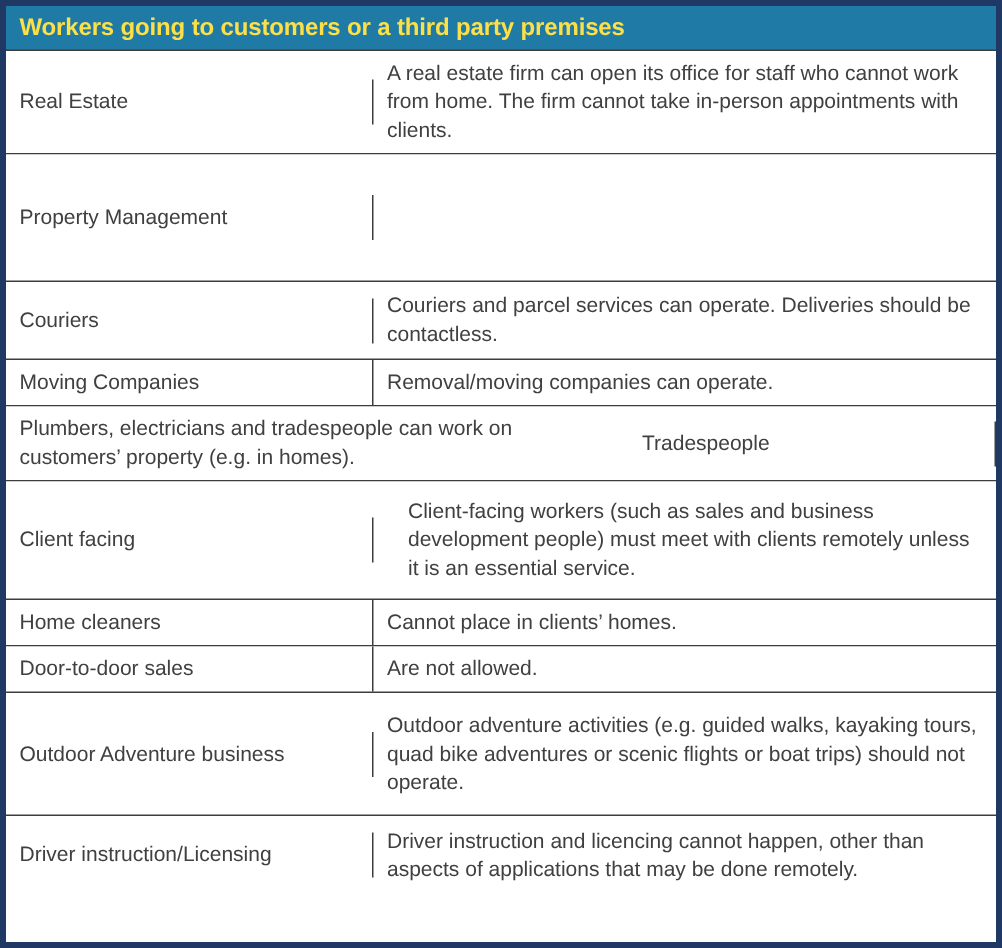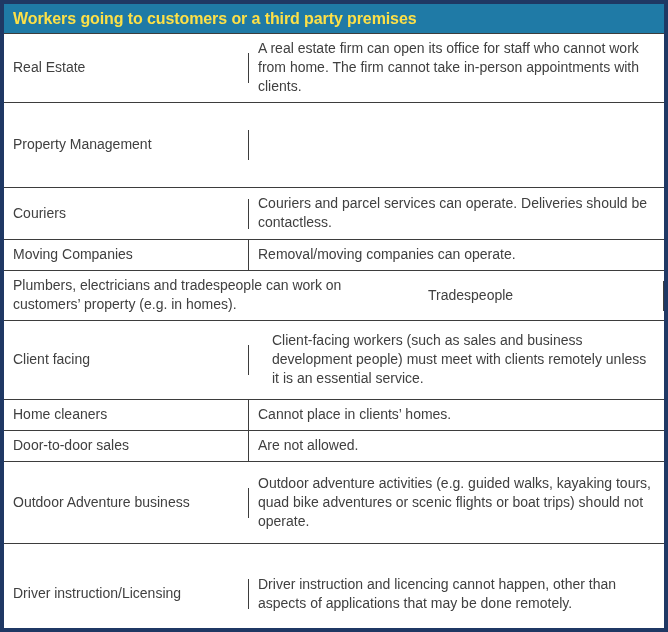--- a/index.html
+++ b/index.html
@@ -28,21 +28,21 @@
     letter-spacing: -0.1px;
     flex: 0 0 auto;
   }
   .row {
     display: flex;
     align-items: center;
     background: #ffffff;
     border-bottom: 1px solid #3d3d3d;
     flex: 0 0 auto;
   }
-  .row:last-child { border-bottom: none; margin-top: 24px; }
+  .row:last-child { border-bottom: none; }
   .cell {
     font-size: 14px;
     line-height: 19px;
     padding: 5px 10px 6px 9px;
   }
   .cell-label {
     flex: 0 0 245px;
     border-right: 1px solid #3d3d3d;
   }
   .cell-desc { flex: 1 1 auto; }

